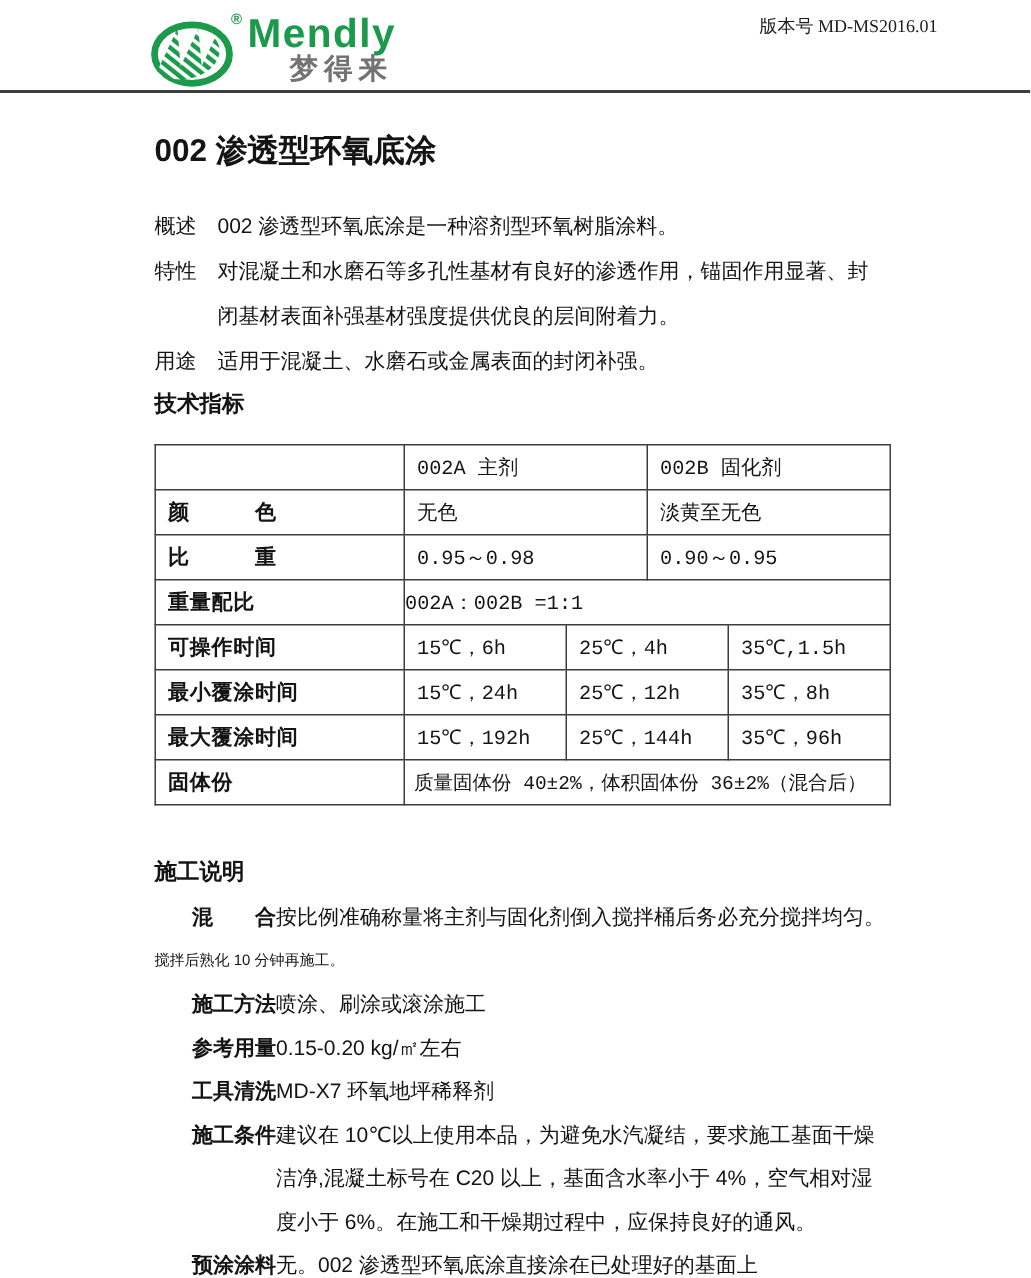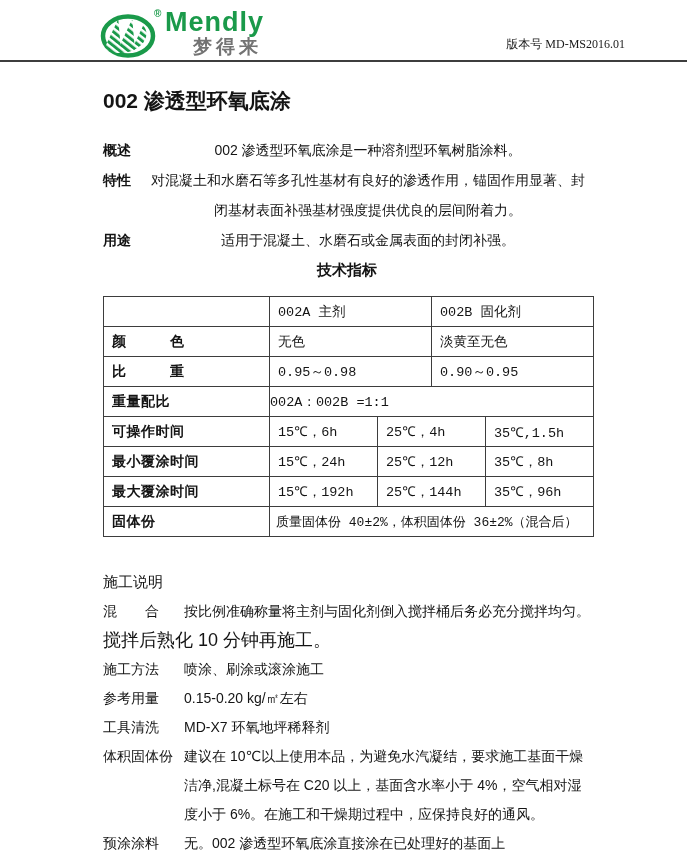--- a/index.html
+++ b/index.html
@@ -10,49 +10,49 @@
   }
   
   .header { height:60px; box-sizing:border-box; padding:9px 62px 0 100px;
             display:flex; justify-content:space-between; align-items:flex-start; }
   .logo-wrap { display:flex; align-items:flex-start; position:relative; }
   .logo-svg { display:block; }
   .reg-mark { position:absolute; left:54px; top:-1px; font-size:10px; font-weight:bold; color:#1a9a4a; }
   .logo-text { margin-left:5px; }
   .brand-en { color:#1a9a4a; font-weight:bold; font-size:27px; line-height:27px; letter-spacing:1px; }
   .brand-cn { color:#737373; font-weight:bold; font-size:19px; line-height:21px; letter-spacing:4px; margin-left:28px; }
-  .version  { font-family:"Liberation Serif","DejaVu Serif",serif; font-size:12px; margin-top:27px; color:#1a1a1a; }
+  .version  { font-family:"Liberation Serif","DejaVu Serif",serif; font-size:12px; color:#1a1a1a; }
   .rule { height:2px; background:#3d3d3d; }
 
   
   .content { padding:0 96px 0 103px; }
   .page-title { font-size:21px; font-weight:bold; margin:24px 0 0 0; line-height:30px; }
 
   .overview { margin-top:19px; }
   .ov-row  { display:flex; line-height:30px; font-size:14px; }
-  .ov-label{ width:42px; flex:none; font-weight:bold; }
-  .ov-text { flex:1;text-align:center; }
-  .sec-heading { font-size:15px; font-weight:bold; line-height:30px;text-align:center; }
+  .ov-label{ width:42px; flex:none; font-weight:normal; }
+  .ov-text { flex:1; }
+  .sec-heading { font-size:15px; font-weight:bold; line-height:30px; }
 
   
   .spec-table { border-collapse:collapse; table-layout:fixed; width:490px; margin-top:11px; }
   .spec-table td { border:1px solid #3d3d3d; height:29px; font-size:14px;
                    padding:0 0 0 8px; vertical-align:middle; overflow:hidden;margin-top:36px; }
   .spec-table td.rowlabel { font-weight:bold; letter-spacing:0.5px; }
   .spec-table td.val { font-family:"Liberation Mono","DejaVu Sans Mono",monospace; font-size:13.5px; white-space:nowrap; }
   .spec-table td.center { text-align:left; padding-left:0; }
   .spec-table td.tight { font-size:13px; padding-left:6px; }
 
   
-  .app-heading { margin-top:30px; font-size:15px; font-weight:normal; line-height:30px; }
+  .app-heading { margin-top:30px; font-size:15px; font-weight:bold; line-height:30px; }
   .app-row  { display:flex; line-height:29px; font-size:14px; }
-  .app-label{ width:81px; flex:none; font-weight:normal; }
+  .app-label{ width:81px; flex:none; font-weight:bold;text-align:right; }
   .app-text { flex:1; }
   .nowrap .app-text { white-space:nowrap; }
-  .continuation { line-height:29px; font-size:18px; }
+  .continuation { line-height:29px; font-size:10px; }
 </style>
 </head>
 <body>
 
 <div class="page">
 
   <div class="header">
     <div class="logo-wrap">
       <svg class="logo-svg" width="60" height="50" viewBox="0 0 60 50">
         <defs>
@@ -170,21 +170,21 @@
     </div>
     <div class="app-row nowrap">
       <span class="app-label">参考用量</span>
       <span class="app-text">0.15-0.20 kg/㎡左右</span>
     </div>
     <div class="app-row nowrap">
       <span class="app-label">工具清洗</span>
       <span class="app-text">MD-X7 环氧地坪稀释剂</span>
     </div>
     <div class="app-row">
-      <span class="app-label">体积固体份</span>
+      <span class="app-label">施工条件</span>
       <span class="app-text">建议在 10℃以上使用本品，为避免水汽凝结，要求施工基面干燥洁净,混凝土标号在 C20 以上，基面含水率小于 4%，空气相对湿度小于 6%。在施工和干燥期过程中，应保持良好的通风。</span>
     </div>
     <div class="app-row nowrap">
       <span class="app-label">预涂涂料</span>
       <span class="app-text">无。002 渗透型环氧底涂直接涂在已处理好的基面上</span>
     </div>
 
   </div>
 </div>
 

